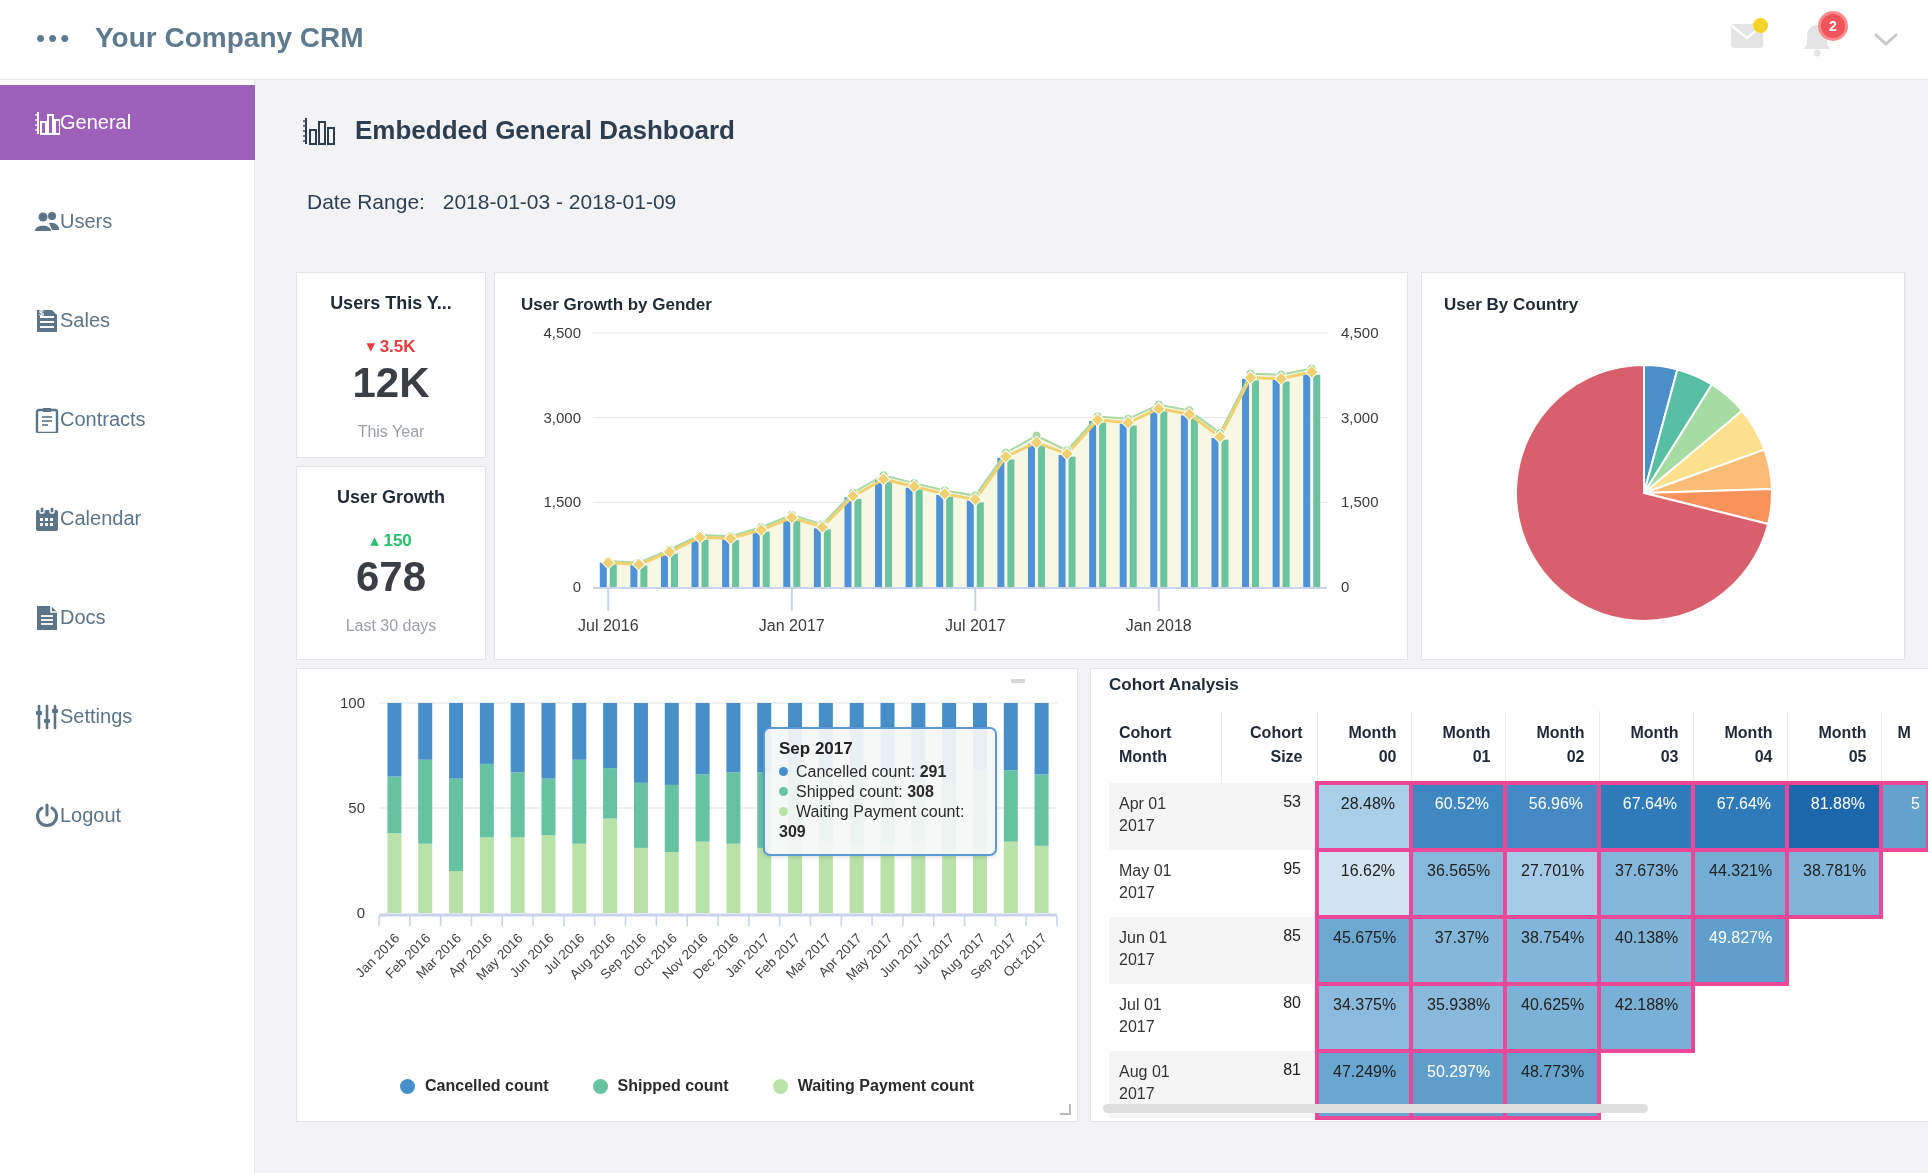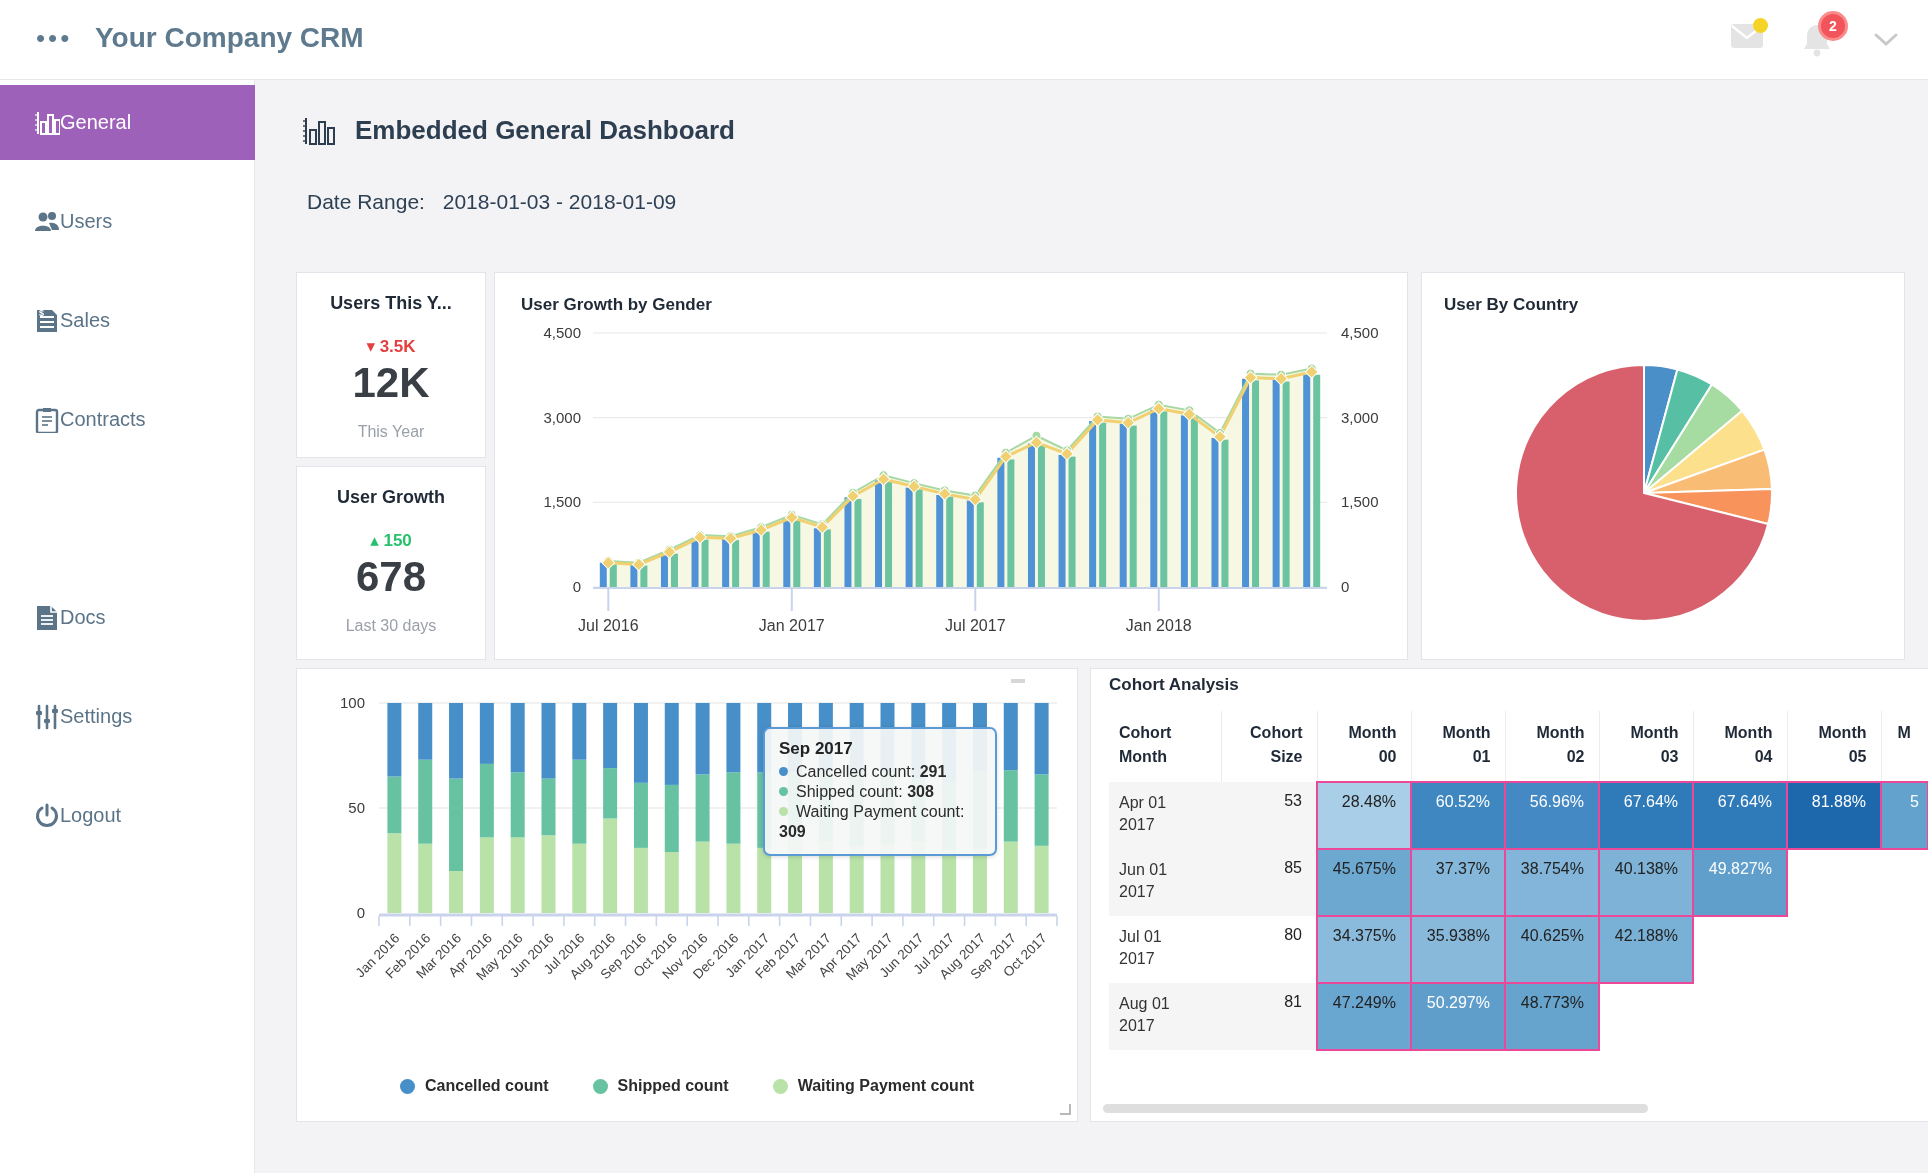--- a/index.html
+++ b/index.html
@@ -61,21 +61,21 @@
 
   .resize-handle { position:absolute; right:6px; bottom:6px; width:11px; height:11px; border-right:2px solid #b9b9b9; border-bottom:2px solid #b9b9b9; }
   .top-mark { position:absolute; right:52px; top:10px; width:14px; height:4px; background:#d7d7d7; }
 
   
   .cohort-table { border-collapse:collapse; margin-top:16px; table-layout:fixed; width:819px; }
   .cohort-table th { font-size:16px; font-weight:bold; color:#1f2937; padding:10px 14px 12px 8px; text-align:right; vertical-align:top; border-left:1px solid #ececec; line-height:1.5; }
   .cohort-table th:first-child { text-align:left; border-left:none; padding-left:10px; }
   .cohort-table td { font-size:16px; color:#222; vertical-align:top; padding:10px 14px; text-align:right; height:67px; }
   .cohort-table td.datec { text-align:left; padding-left:10px; line-height:1.35; color:#333; }
-  .cohort-table td.heat { border:2px solid #ec4899; }
+  .cohort-table td.heat { border:4px solid #ec4899; }
   .cohort-table td.white-txt { color:#fff; }
   .cohort-table td.partial { text-align:left; padding-left:28px; }
 
   .vscroll { position:absolute; right:46px; top:64px; width:9px; height:240px; background:#dedede; border-radius:5px; }
   .hscroll { position:absolute; left:12px; bottom:8px; width:545px; height:9px; background:#dedede; border-radius:5px; }
 
   svg text { font-family:"Liberation Sans","DejaVu Sans",sans-serif; }
 </style>
 </head>
 <body>
@@ -151,20 +151,38 @@
         <span class="s-ico">
           <svg width="26" height="26" viewBox="0 0 26 26">
             <rect x="3" y="3" width="20" height="23" rx="2" fill="none" stroke="#5b7488" stroke-width="2.4"></rect>
             <rect x="9" y="1" width="8" height="4" fill="#5b7488"></rect>
             <line x1="8" y1="10" x2="18" y2="10" stroke="#5b7488" stroke-width="1.6"></line>
             <line x1="8" y1="14" x2="18" y2="14" stroke="#5b7488" stroke-width="1.6"></line>
             <line x1="8" y1="18" x2="14" y2="18" stroke="#5b7488" stroke-width="1.6"></line>
           </svg>
         </span>
         <span>Contracts</span>
+      </div>
+      <div class="side-item" style="top: 401px;">
+        <span class="s-ico">
+          <svg width="26" height="26" viewBox="0 0 26 26">
+            <rect x="2" y="4" width="22" height="21" rx="2" fill="#5b7488"></rect>
+            <rect x="6" y="1" width="4" height="6" rx="1" fill="#5b7488" stroke="#fff" stroke-width="1.4"></rect>
+            <rect x="16" y="1" width="4" height="6" rx="1" fill="#5b7488" stroke="#fff" stroke-width="1.4"></rect>
+            <g fill="#fff">
+              <rect x="6" y="12" width="3" height="3"></rect>
+              <rect x="11" y="12" width="3" height="3"></rect>
+              <rect x="16" y="12" width="3" height="3"></rect>
+              <rect x="6" y="17" width="3" height="3"></rect>
+              <rect x="11" y="17" width="3" height="3"></rect>
+              <rect x="16" y="17" width="3" height="3"></rect>
+            </g>
+          </svg>
+        </span>
+        <span>Calendar</span>
       </div>
       <div class="side-item" style="top: 500px;">
         <span class="s-ico">
           <svg width="26" height="26" viewBox="0 0 26 26">
             <path d="M3 1 L17 1 L23 7 L23 25 L3 25 Z" fill="#5b7488"></path>
             <path d="M17 1 L17 7 L23 7" fill="none" stroke="#fff" stroke-width="1.6"></path>
             <line x1="7" y1="11" x2="19" y2="11" stroke="#fff" stroke-width="1.8"></line>
             <line x1="7" y1="15" x2="19" y2="15" stroke="#fff" stroke-width="1.8"></line>
             <line x1="7" y1="19" x2="19" y2="19" stroke="#fff" stroke-width="1.8"></line>
           </svg>
@@ -553,20 +571,31 @@
               <td style="background: rgb(245, 245, 245);">53</td>
               <td class="heat" style="background: rgb(169, 206, 231);">28.48%</td>
               <td class="heat white-txt" style="background: rgb(63, 135, 193);">60.52%</td>
               <td class="heat white-txt" style="background: rgb(68, 137, 195);">56.96%</td>
               <td class="heat white-txt" style="background: rgb(47, 122, 184);">67.64%</td>
               <td class="heat white-txt" style="background: rgb(47, 122, 184);">67.64%</td>
               <td class="heat white-txt" style="background: rgb(29, 104, 172);">81.88%</td>
               <td class="heat partial white-txt" style="background: rgb(99, 162, 205);">5</td>
             </tr>
             <tr>
+              <td class="datec" style="background: rgb(255, 255, 255);">May 01<br>2017</td>
+              <td style="background: rgb(255, 255, 255);">95</td>
+              <td class="heat" style="background: rgb(210, 228, 242);">16.62%</td>
+              <td class="heat" style="background: rgb(134, 184, 219);">36.565%</td>
+              <td class="heat" style="background: rgb(166, 203, 230);">27.701%</td>
+              <td class="heat" style="background: rgb(131, 182, 218);">37.673%</td>
+              <td class="heat" style="background: rgb(115, 173, 212);">44.321%</td>
+              <td class="heat" style="background: rgb(128, 181, 217);">38.781%</td>
+              <td></td>
+            </tr>
+            <tr>
               <td class="datec" style="background: rgb(245, 245, 245);">Jun 01<br>2017</td>
               <td style="background: rgb(245, 245, 245);">85</td>
               <td class="heat" style="background: rgb(109, 168, 209);">45.675%</td>
               <td class="heat" style="background: rgb(133, 183, 218);">37.37%</td>
               <td class="heat" style="background: rgb(130, 181, 217);">38.754%</td>
               <td class="heat" style="background: rgb(126, 179, 215);">40.138%</td>
               <td class="heat white-txt" style="background: rgb(96, 159, 204);">49.827%</td>
               <td></td>
               <td></td>
             </tr>

